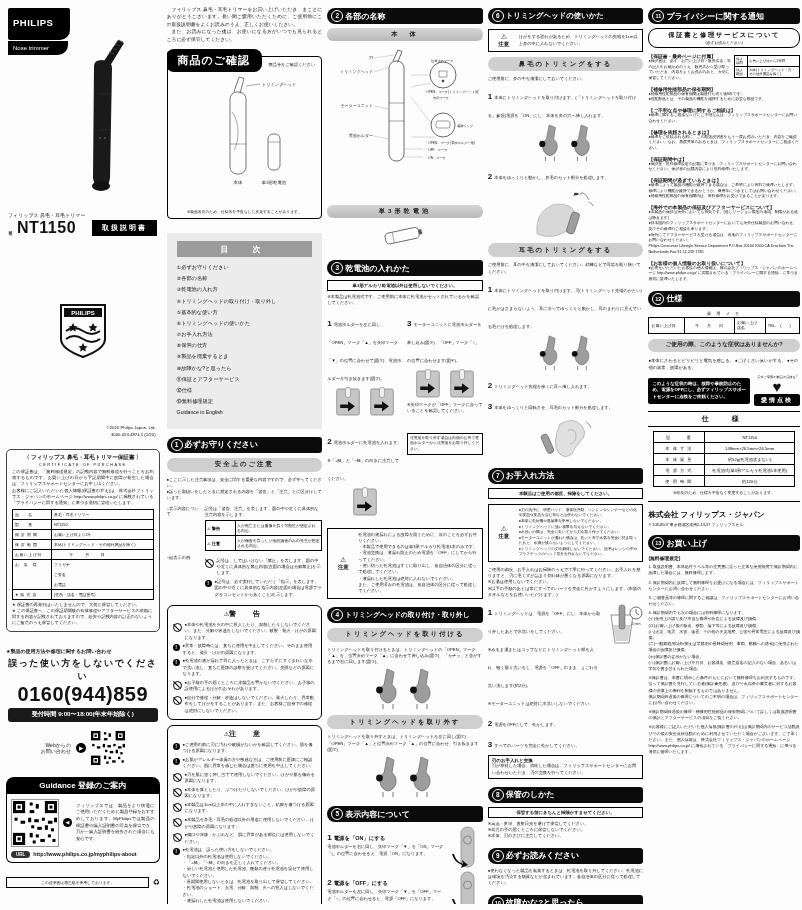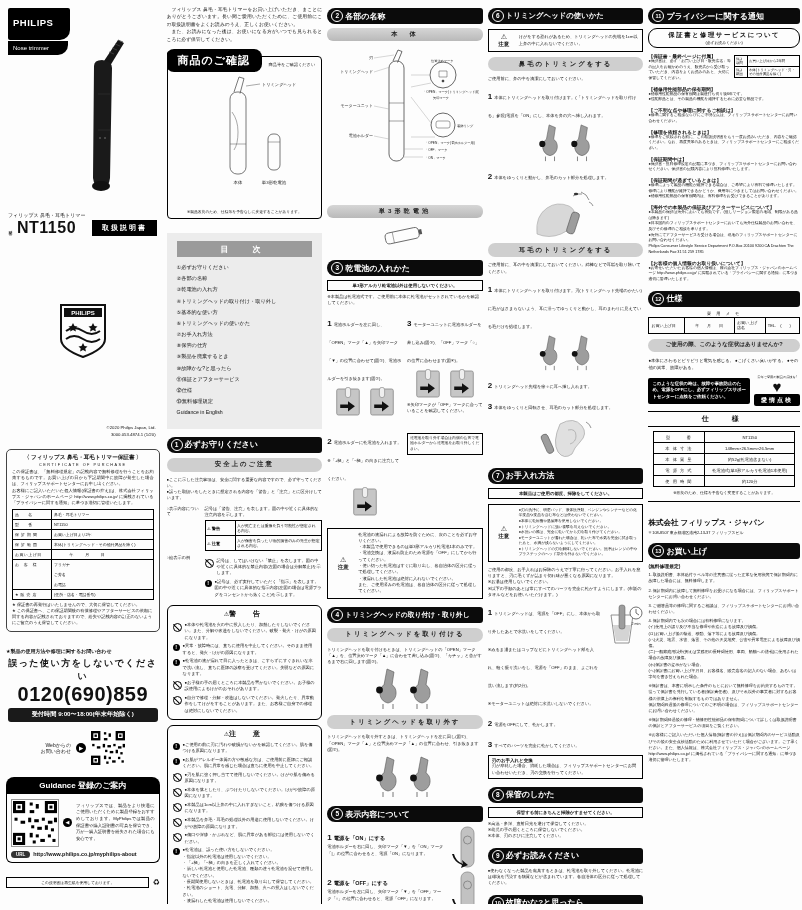--- a/index.html
+++ b/index.html
@@ -111,21 +111,21 @@
   .heart{flex:0 0 46px;text-align:center;}
   .h-top{font-size:3.2px;}
   .h-heart{font-size:15px;line-height:1;}
   .h-label{background:#000;color:#fff;font-size:6px;font-weight:bold;letter-spacing:2px;border-radius:2px;padding:1.5px 0;}
   .spectitle{border-top:1px solid #000;border-bottom:1px solid #000;text-align:center;font-size:7px;font-weight:bold;letter-spacing:8px;padding:2px 0;margin:5px 0 4px;}
   .spectable{width:94%;margin:0 auto;border-collapse:collapse;}
   .spectable th,.spectable td{border:1px solid #000;font-size:4.2px;padding:2.5px 3px;font-weight:normal;}
   .spectable th{width:44px;letter-spacing:1px;text-align:center;}
   .spectable td{text-align:center;}
   .specnote{text-align:center;font-size:3.9px;margin:3px 0 6px;}
-  .company{border-top:1.5px solid #000;padding-top:16px;}
+  .company{border-top:1.5px solid #000;padding-top:8px;}
   .companyname{font-size:7.5px;font-weight:bold;}
   .companyaddr{font-size:3.9px;margin-top:2px;}
   .repairitem{font-size:4px;line-height:1.55;white-space:pre-line;margin:3px 0;}
   .repairsub{font-size:4.8px;font-weight:bold;margin-top:4px;}
 </style>
 </head>
 <body>
 
 <svg width="0" height="0" style="position:absolute" aria-hidden="true">
   <defs>
@@ -267,21 +267,21 @@
               <td>(住所・店名・電話番号)</td>
             </tr>
           </tbody>
       </table>
       <div class="t">★ 保証書の再発行はいたしませんので、大切に保管してください。
 ★ この保証書へ、この保証期間後の有償修理やアフターサービスの依頼に関する内容が記載されておりますので、紛失や記載内容の訂正のないようにご留意のうえ保管してください。</div>
     </div>
     <div class="support">
       <div class="sup-lead">★製品の使用方法や修理に関するお問い合わせ</div>
       <div class="sup-name">誤った使い方をしないでください</div>
-      <div class="sup-phone">0120(690)859</div>
+      <div class="sup-phone">0160(944)859</div>
       <div class="sup-hours">受付時間 9:00〜18:00(年末年始除く)</div>
       <div class="webrow">
         <span class="weblabel">Webからの
 お問い合わせ</span>
         <span class="playbtn">▶</span>
         <svg class="qr">
             <use href="#qr"></use>
           </svg>
       </div>
     </div>

